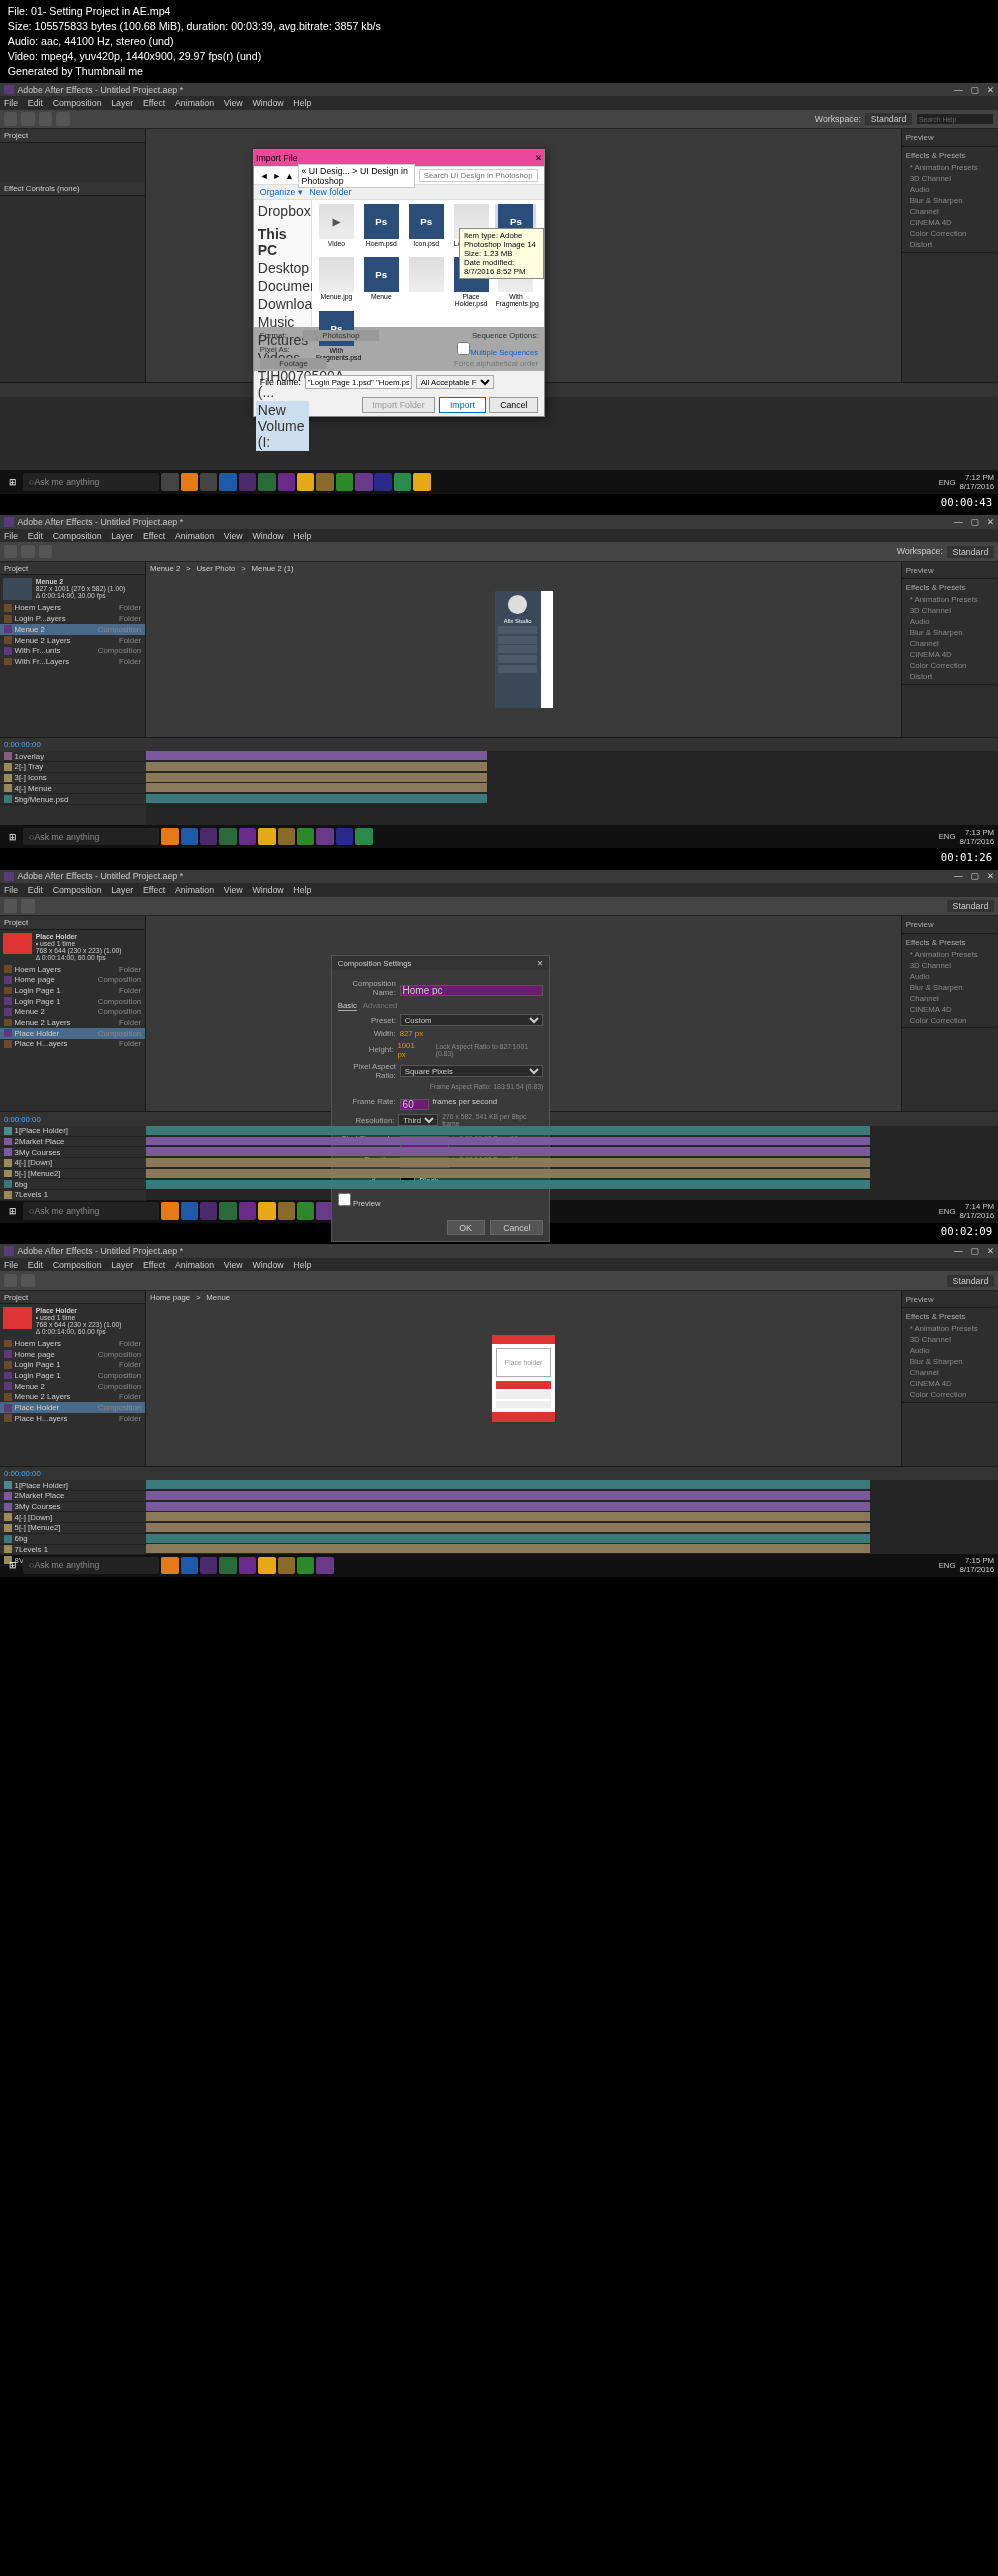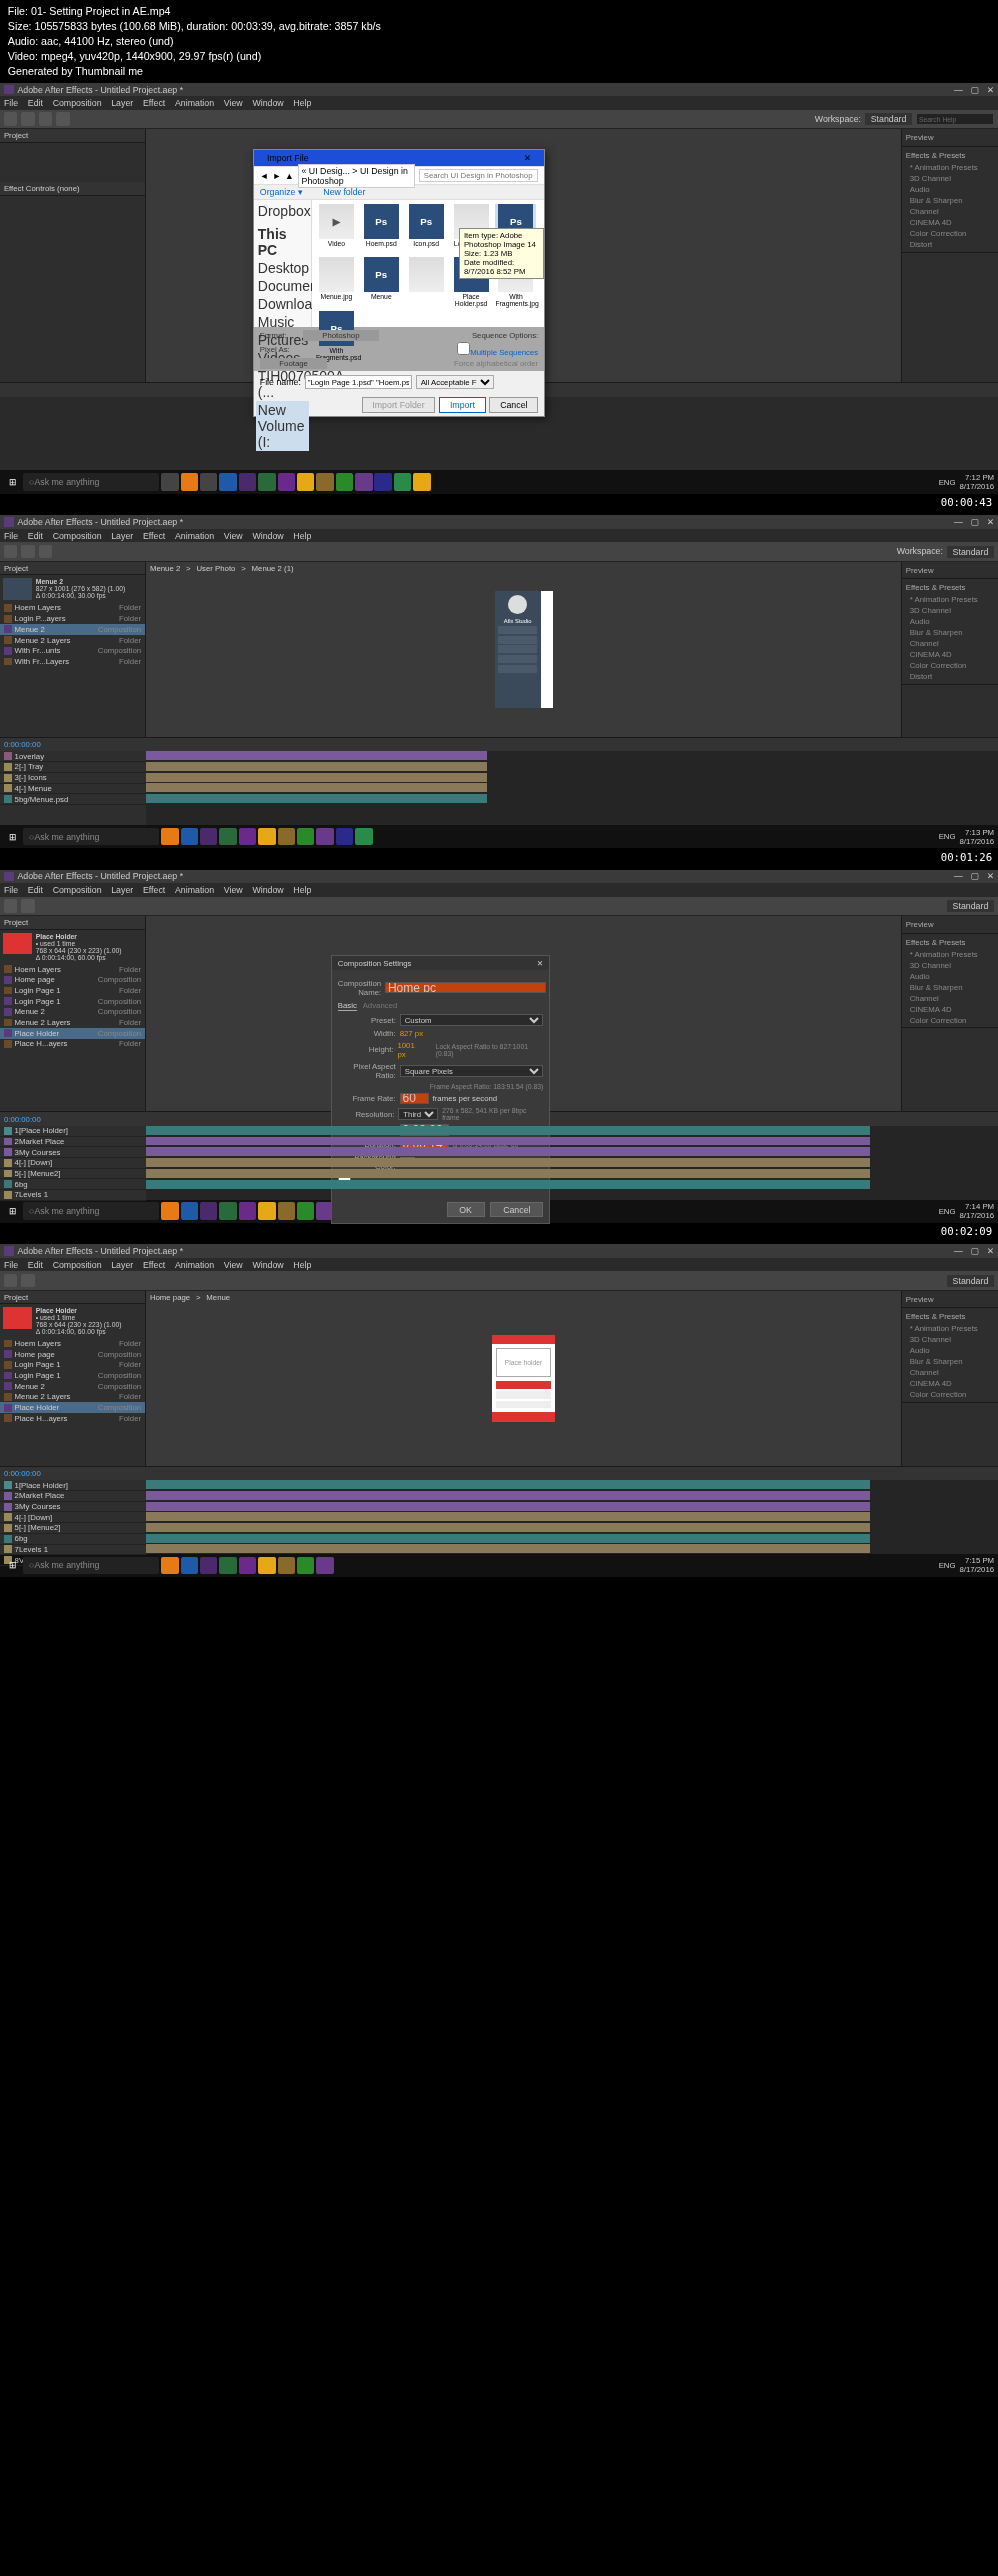--- a/index.html
+++ b/index.html
@@ -29,21 +29,21 @@
 .track-content { flex: 1; background: #252525; }
 .taskbar { height: 23.4px; background: #111; display: flex; align-items: center; padding: 0 3.9px; gap: 1.9px; }
 .taskbar .win-btn { width: 17.5px; height: 17.5px; display: flex; align-items: center; justify-content: center; color: #fff; }
 .taskbar .search { width: 136px; height: 17.5px; background: #222; border-radius: 1.9px; display: flex; align-items: center; padding: 0 5.8px; font-size: 8.8px; color: #888; }
 .taskbar .task-icon { width: 17.5px; height: 17.5px; border-radius: 1.9px; }
 .taskbar .tray { margin-left: auto; display: flex; align-items: center; gap: 3.9px; font-size: 7.8px; color: #ccc; }
 .timecode-overlay { position: absolute; right: 5.8px; font-size: 10.7px; color: #fff; font-family: monospace; }
 
 
 .import-dialog { position: absolute; left: 107px; top: 19.5px; width: 292px; background: #f0f0f0; border: 1px solid #888; box-shadow: 1.9px 1.9px 7.8px rgba(0,0,0,0.5); color: #000; font-size: 8.8px; }
-.import-dialog .dlg-title { height: 17.5px; background: #1d4ed8; display: flex; align-items: center; padding: 0 13px; border-bottom: 1px solid #ddd; }
+.import-dialog .dlg-title { height: 17.5px; background: #ec4899; display: flex; align-items: center; padding: 0 2px; border-bottom: 1px solid #ddd; }
 .import-dialog .dlg-title .close { margin-left: auto; }
 .import-dialog .dlg-path { height: 17.5px; display: flex; align-items: center; padding: 0 5.8px; gap: 3.9px; border-bottom: 1px solid #ddd; background: #fff; }
 .import-dialog .dlg-path input { flex: 1; height: 13.6px; font-size: 7.8px; padding: 0 3.9px; border: 1px solid #ccc; }
 .import-dialog .dlg-body { display: flex; height: 127px; }
 .import-dialog .dlg-sidebar { width: 58px; background: #f8f8f8; border-right: 1px solid #ddd; padding: 1.9px; }
 .import-dialog .dlg-sidebar div { padding: 1px 1.9px; font-size: 14px; color: #333; }
 .import-dialog .dlg-files { flex: 1; display: flex; flex-wrap: wrap; padding: 3.9px; gap: 3.9px; align-content: flex-start; background: #fff; }
 .import-dialog .file-item { width: 41px; text-align: center; font-size: 6.8px; }
 .import-dialog .file-icon { width: 35px; height: 35px; background: #2a4d7a; color: #fff; display: flex; align-items: center; justify-content: center; font-size: 9.7px; font-weight: bold; margin: 0 auto 1px; }
 .import-dialog .file-icon.img { background: linear-gradient(#ddd,#eee); color: #555; }
@@ -56,21 +56,21 @@
 .import-dialog .dlg-footer .btn.primary { background: #fff; border: 1px solid #06c; color: #06c; }
 .tooltip { position: absolute; background: #ffffe0; border: 1px solid #888; padding: 1.9px 3.9px; font-size: 7.8px; color: #000; z-index: 100; }
 
 
 .comp-dialog { position: absolute; left: 185px; top: 39px; width: 219px; background: #3a3a3a; border: 1px solid #555; color: #ccc; font-size: 7.8px; }
 .comp-dialog .cdlg-title { height: 13.6px; background: #333; padding: 1.9px 5.8px; display: flex; align-items: center; }
 .comp-dialog .cdlg-title .close { margin-left: auto; }
 .comp-dialog .cdlg-body { padding: 5.8px; }
 .comp-dialog .field-row { display: flex; align-items: center; margin: 2.9px 0; gap: 3.9px; }
 .comp-dialog .field-row label { width: 58px; text-align: right; font-size: 7.8px; color: #aaa; }
-.comp-dialog .field-row input { flex: 1; height: 11.7px; background: #c2410c; border: 1px solid #555; color: #ccc; font-size: 12px; padding: 0 1.9px; }
+.comp-dialog .field-row input { flex: 1; height: 11.7px; background: #701a75; border: 1px solid #555; color: #ccc; font-size: 10px; padding: 0 1.9px; margin-top: 6px; }
 .comp-dialog .field-row select { flex: 1; height: 11.7px; background: #2a2a2a; border: 1px solid #555; color: #ccc; font-size: 7.8px; }
 .comp-dialog .cdlg-footer { display: flex; justify-content: flex-end; gap: 5.8px; padding: 5.8px; }
 .comp-dialog .cdlg-footer .btn { padding: 1.9px 11.7px; background: #555; border: 1px solid #666; font-size: 8.8px; }
 
 .project-tree { font-size: 7.8px; }
 .project-tree .pt-row { display: flex; align-items: center; height: 10.7px; padding: 0 3.9px; }
 .project-tree .pt-row.sel { background: #4a6a8a; }
 .project-tree .pt-icon { width: 7.8px; height: 7.8px; background: #6a4a2a; margin-right: 2.9px; }
 .project-tree .pt-type { margin-left: auto; color: #888; }
 .mobile-ui { width: 58px; background: #3a4a5a; }
@@ -148,21 +148,21 @@
           <span>Import File</span>
           <span class="close">✕</span>
         </div>
         <div class="dlg-path">
           <span>◄</span>
           <span>►</span>
           <span>▲</span>
           <span style="flex:1;background:#fff;border:1px solid #ccc;padding:1px 2.9px;">« UI Desig... &gt; UI Design in Photoshop</span>
           <input placeholder="Search UI Design in Photoshop" style="">
         </div>
-        <div style="padding:1.9px 5.8px;border-bottom:1px solid #ddd;display:flex;gap:21px;">
+        <div style="padding:1.9px 5.8px;border-bottom:1px solid #ddd;display:flex;gap:7px;">
           <span style="color:#06c;">Organize ▾</span>
           <span style="color:#06c;">New folder</span>
         </div>
         <div class="dlg-body">
           <div class="dlg-sidebar">
             <div>Dropbox</div>
             <div style="height:5.8px;"></div>
             <div style="font-weight:bold;">This PC</div>
             <div>Desktop</div>
             <div>Documents</div>

